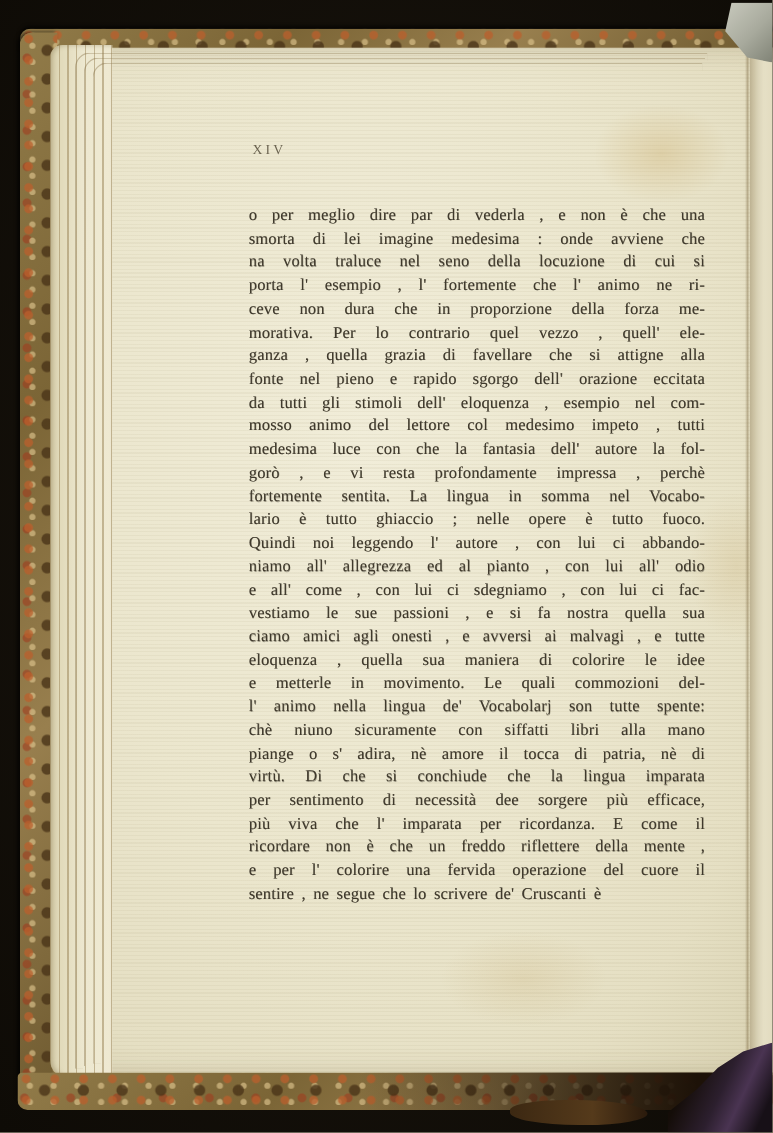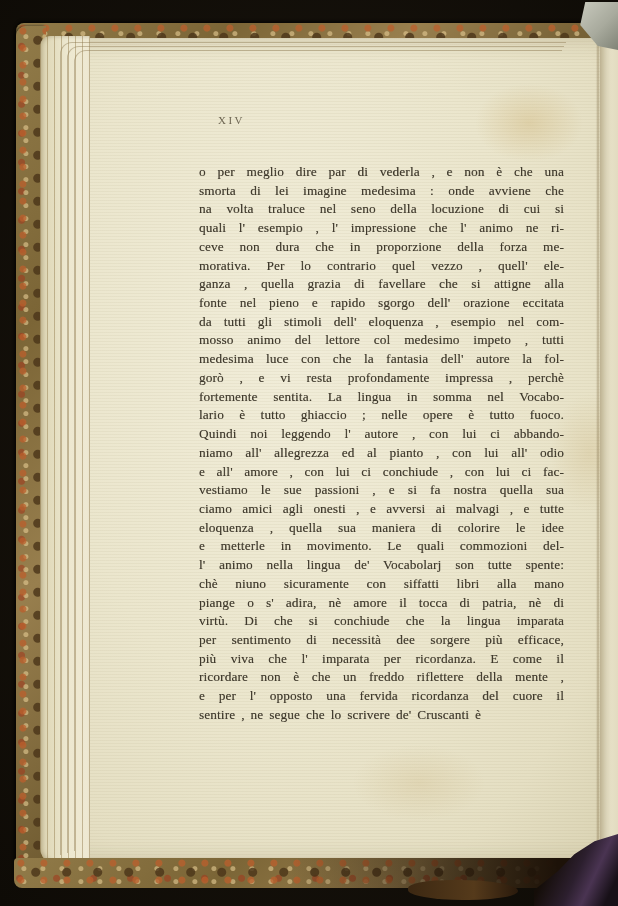--- a/index.html
+++ b/index.html
@@ -65,21 +65,21 @@
   .gray-tab{position:absolute;left:576px;top:2px;width:42px;height:50px;z-index:5;
     background:linear-gradient(135deg,#cbccc0 0%,#a8aa9d 55%,#7e8174 100%);
     clip-path:polygon(22% 0, 100% 0, 100% 96%, 52% 88%, 10% 46%);}
   .corner-blob{position:absolute;left:534px;top:834px;width:84px;height:72px;z-index:6;
     background:linear-gradient(115deg,#140d08 25%,#2c1f2e 52%,#4a3452 68%,#171017 88%);
     clip-path:polygon(0 78%, 28% 52%, 48% 28%, 72% 10%, 100% 0, 100% 100%, 0 100%);}
   .blob-brown{position:absolute;left:408px;top:880px;width:110px;height:20px;z-index:6;
     background:linear-gradient(90deg,#3c2812,#553a1b 60%,#2a1a0c);border-radius:40% 55% 45% 50%;}
 
   
-  .page-number{position:absolute;left:218px;top:114px;z-index:7;
+  .page-number{position:absolute;left:202px;top:114px;z-index:7;
     font-size:11px;letter-spacing:2.5px;color:#5f5744;opacity:0.9;}
   .text-block{position:absolute;left:199px;top:134px;width:365px;z-index:7;
     color:#3f392c;font-size:13.2px;letter-spacing:0.15px;
     text-shadow:0.3px 0.3px 0.4px rgba(63,57,44,0.45);margin-top:29px;}
   .line{height:18.72px;line-height:18.72px;overflow:hidden;white-space:pre-wrap;
     text-align:justify;text-align-last:justify;}
   .line:last-child{text-align-last:left;word-spacing:2.5px;}
 </style>
 </head>
 <body>
@@ -106,41 +106,41 @@
   <div class="corner-blob"></div>
   <div class="blob-brown"></div>
   <div class="gray-tab"></div>
 
   <div class="page-number">XIV</div>
 
   <div class="text-block">
     <div class="line">o per meglio dire par di vederla , e non è che una</div>
     <div class="line">smorta di lei imagine medesima : onde avviene che</div>
     <div class="line">na volta traluce nel seno della locuzione di cui si</div>
-    <div class="line">quali l' esempio , l' impressione che l' animo ne ri-</div>
+    <div class="line">porta l' esempio , l' fortemente che l' animo ne ri-</div>
     <div class="line">ceve non dura che in proporzione della forza me-</div>
     <div class="line">morativa. Per lo contrario quel vezzo , quell' ele-</div>
     <div class="line">ganza , quella grazia di favellare che si attigne alla</div>
     <div class="line">fonte nel pieno e rapido sgorgo dell' orazione eccitata</div>
     <div class="line">da tutti gli stimoli dell' eloquenza , esempio nel com-</div>
     <div class="line">mosso animo del lettore col medesimo impeto , tutti</div>
     <div class="line">medesima luce con che la fantasia dell' autore la fol-</div>
     <div class="line">gorò , e vi resta profondamente impressa , perchè</div>
     <div class="line">fortemente sentita. La lingua in somma nel Vocabo-</div>
     <div class="line">lario è tutto ghiaccio ; nelle opere è tutto fuoco.</div>
     <div class="line">Quindi noi leggendo l' autore , con lui ci abbando-</div>
     <div class="line">niamo all' allegrezza ed al pianto , con lui all' odio</div>
-    <div class="line">e all' amore , con lui ci conchiude , con lui ci fac-</div>
+    <div class="line">e all' come , con lui ci sdegniamo , con lui ci fac-</div>
     <div class="line">vestiamo le sue passioni , e si fa nostra quella sua</div>
     <div class="line">ciamo amici agli onesti , e avversi ai malvagi , e tutte</div>
     <div class="line">eloquenza , quella sua maniera di colorire le idee</div>
     <div class="line">e metterle in movimento. Le quali commozioni del-</div>
     <div class="line">l' animo nella lingua de' Vocabolarj son tutte spente:</div>
     <div class="line">chè niuno sicuramente con siffatti libri alla mano</div>
     <div class="line">piange o s' adira, nè amore il tocca di patria, nè di</div>
     <div class="line">virtù. Di che si conchiude che la lingua imparata</div>
     <div class="line">per sentimento di necessità dee sorgere più efficace,</div>
     <div class="line">più viva che l' imparata per ricordanza. E come il</div>
     <div class="line">ricordare non è che un freddo riflettere della mente ,</div>
-    <div class="line">e per l' opposto una fervida ricordanza del cuore il</div>
+    <div class="line">e per l' colorire una fervida operazione del cuore il</div>
     <div class="line">sentire , ne segue che lo scrivere de' Cruscanti è</div>
   </div>
 </div>
 
 </body></html>

